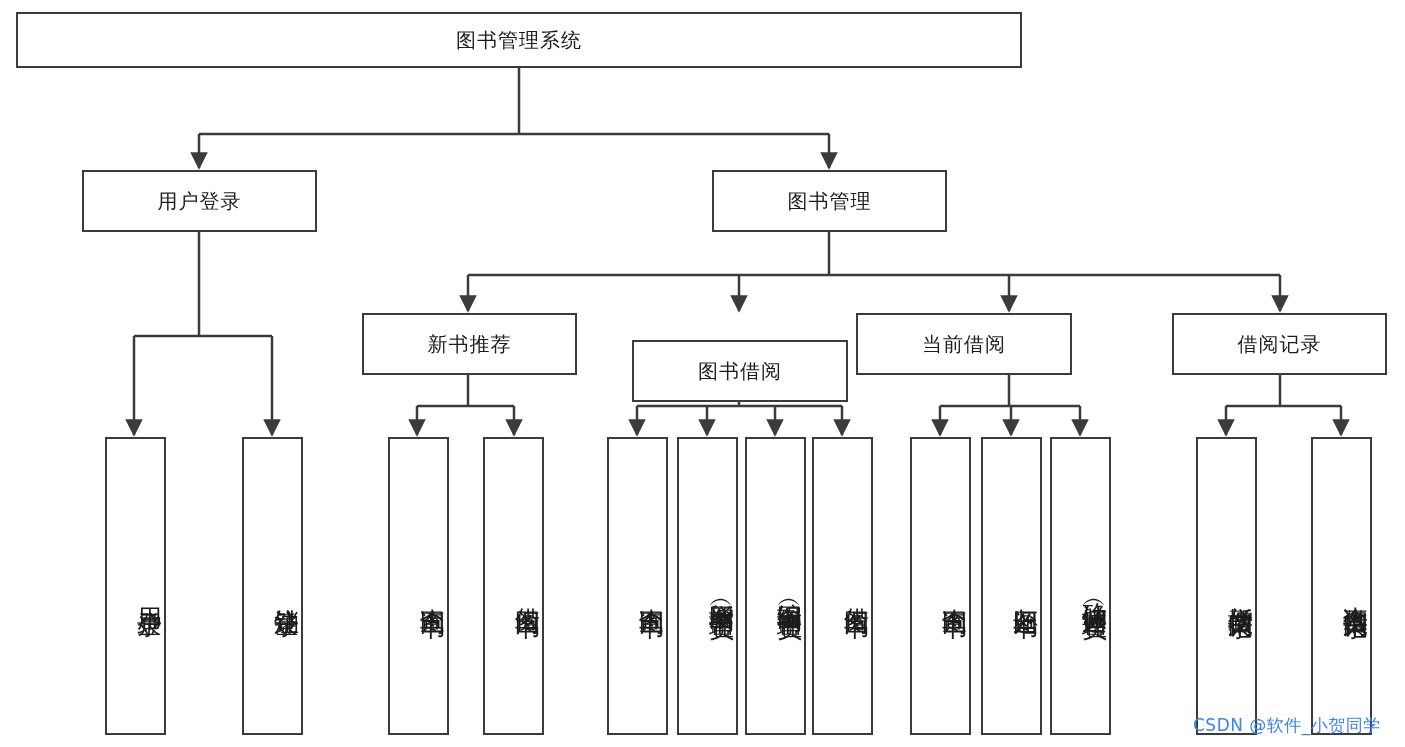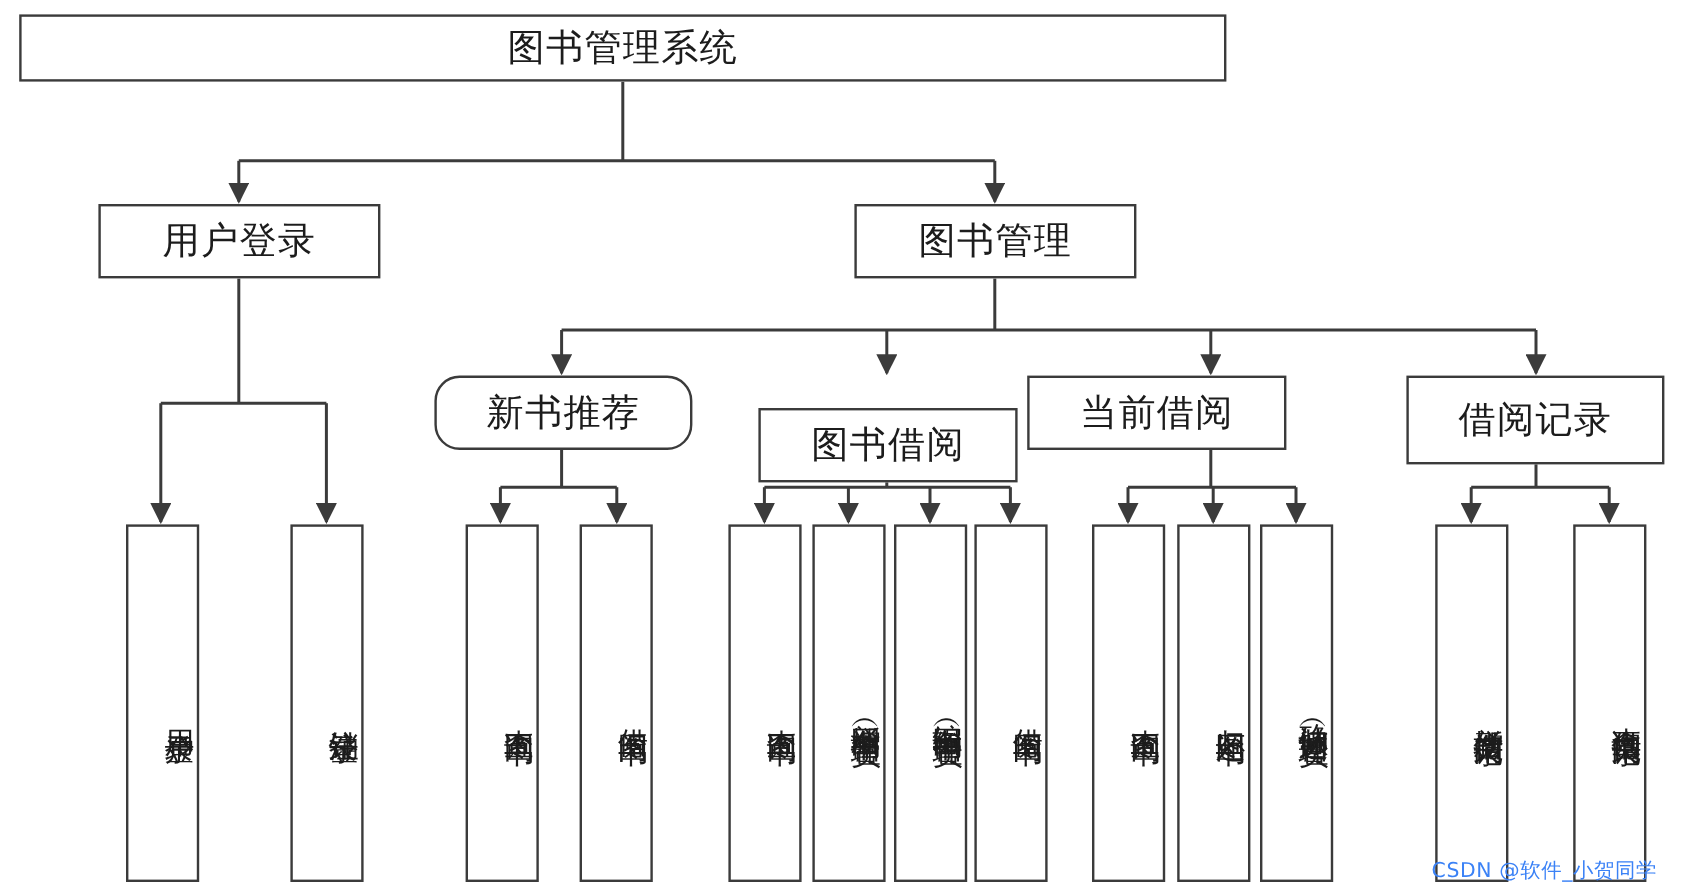--- a/index.html
+++ b/index.html
@@ -30,21 +30,21 @@
     position: absolute;
     box-sizing: border-box;
     border: 2px solid #3b3b3b;
     background: #ffffff;
     display: flex;
     align-items: center;
     justify-content: center;
     color: #1c1c1c;
   }
   .node-h {
-    font-size: 31px;
+    font-size: 20px;
     letter-spacing: 1px;
     line-height: 1.1;
     white-space: nowrap;
   }
   .node-v {
     writing-mode: vertical-rl;
     text-orientation: upright;
     font-size: 25px;
     line-height: 1.18;
     letter-spacing: 2px;
@@ -127,30 +127,30 @@
     <span>图书管理系统</span>
   </div>
 
   <div class="node node-h" style="left: 82px; top: 170px; width: 235px; height: 62px;">
     <span>用户登录</span>
   </div>
   <div class="node node-h" style="left: 712px; top: 170px; width: 235px; height: 62px;">
     <span>图书管理</span>
   </div>
 
-  <div class="node node-h" style="left: 362px; top: 313px; width: 215px; height: 62px; border-radius: 21px;">
+  <div class="node node-h" style="left: 362px; top: 313px; width: 215px; height: 62px;">
     <span>新书推荐</span>
   </div>
   <div class="node node-h" style="left: 632px; top: 313px; width: 216px; height: 62px; margin-top: 27px;">
     <span>图书借阅</span>
   </div>
   <div class="node node-h" style="left: 856px; top: 313px; width: 216px; height: 62px;">
     <span>当前借阅</span>
   </div>
-  <div class="node node-h" style="left: 1172px; top: 313px; width: 215px; height: 74px;">
+  <div class="node node-h" style="left: 1172px; top: 313px; width: 215px; height: 62px;">
     <span>借阅记录</span>
   </div>
 
   <div class="node node-v" style="left: 105px; top: 437px; width: 61px; height: 298px;">
     <span class="vtext">用户登录</span>
   </div>
   <div class="node node-v" style="left: 242px; top: 437px; width: 61px; height: 298px;">
     <span class="vtext">注销登录</span>
   </div>
   <div class="node node-v" style="left: 388px; top: 437px; width: 61px; height: 298px;">

